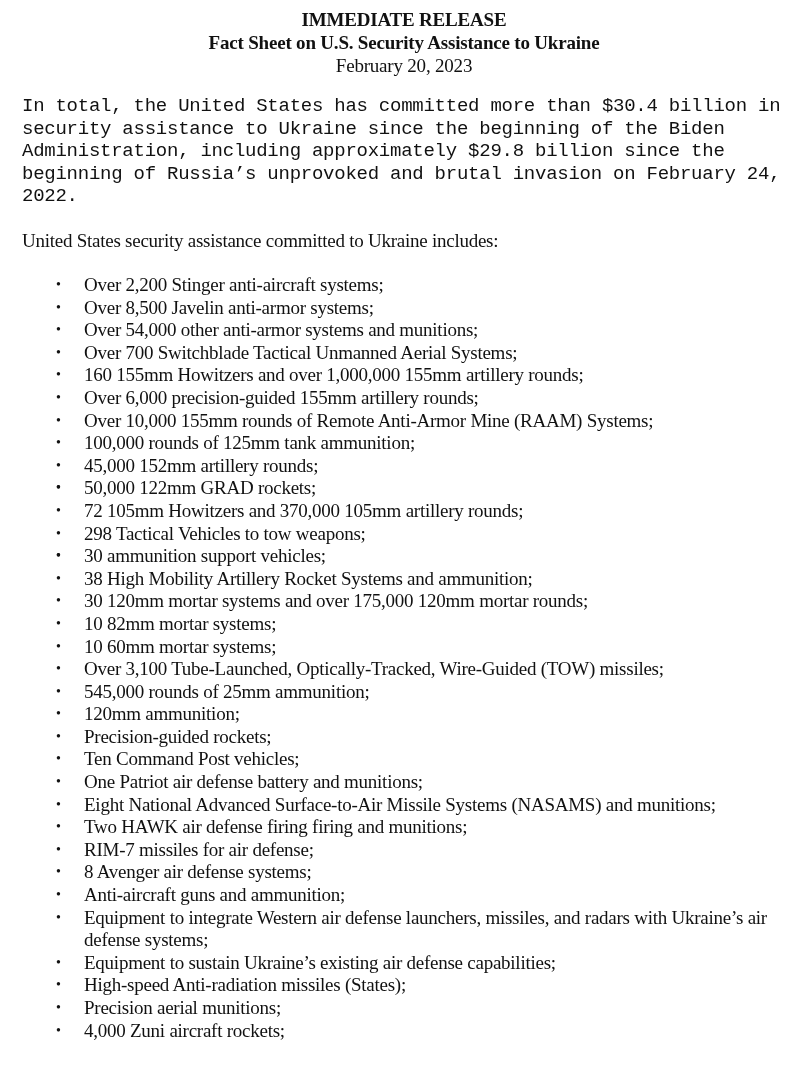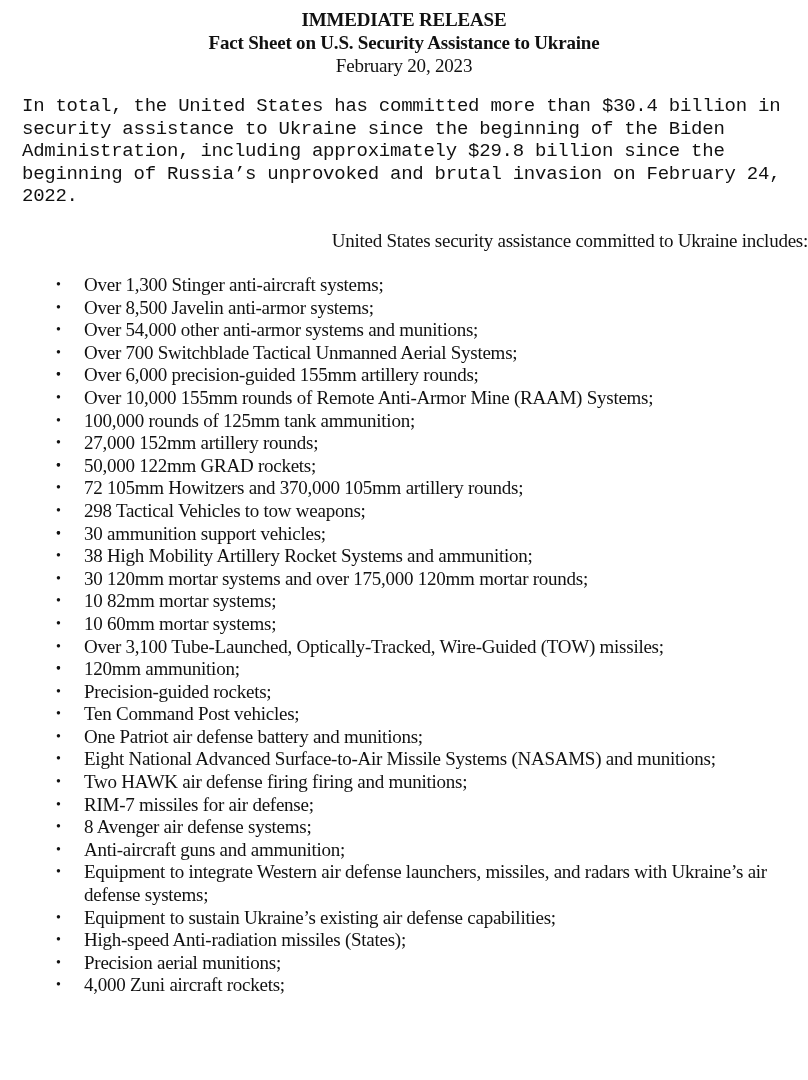--- a/index.html
+++ b/index.html
@@ -40,21 +40,20 @@
       font-size: 19px;
       line-height: 22.5px;
       letter-spacing: -0.25px;
       font-family: Liberation Mono, monospace;
     }
     .lead {
       margin: 22px 0 0 22px;
       font-size: 19px;
       line-height: 22.5px;
       letter-spacing: -0.25px;
-      text-align: right;
     }
     ul.items {
       list-style: none;
       margin: 22px 0 0 0;
       padding: 0;
     }
     ul.items li {
       position: relative;
       padding-left: 84px;
       font-size: 19px;
@@ -77,41 +76,41 @@
     <div class="line bold">IMMEDIATE RELEASE</div>
     <div class="line bold">Fact Sheet on U.S. Security Assistance to Ukraine</div>
     <div class="line">February 20, 2023</div>
   </div>
 
   <p class="intro">In total, the United States has committed more than $30.4 billion in security assistance to Ukraine since the beginning of the Biden Administration, including approximately $29.8 billion since the beginning of Russia’s unprovoked and brutal invasion on February 24, 2022.</p>
 
   <p class="lead">United States security assistance committed to Ukraine includes:</p>
 
   <ul class="items" id="items-list">
-      <li><span class="bullet">•</span><span>Over 1,300 Stinger anti-aircraft systems;</span></li>
+      <li><span class="bullet">•</span><span>Over 2,200 Stinger anti-aircraft systems;</span></li>
       <li><span class="bullet">•</span><span>Over 8,500 Javelin anti-armor systems;</span></li>
       <li><span class="bullet">•</span><span>Over 54,000 other anti-armor systems and munitions;</span></li>
       <li><span class="bullet">•</span><span>Over 700 Switchblade Tactical Unmanned Aerial Systems;</span></li>
-      <li><span class="bullet">•</span></li>
+      <li><span class="bullet">•</span><span>160 155mm Howitzers and over 1,000,000 155mm artillery rounds;</span></li>
       <li><span class="bullet">•</span><span>Over 6,000 precision-guided 155mm artillery rounds;</span></li>
       <li><span class="bullet">•</span><span>Over 10,000 155mm rounds of Remote Anti-Armor Mine (RAAM) Systems;</span></li>
       <li><span class="bullet">•</span><span>100,000 rounds of 125mm tank ammunition;</span></li>
-      <li><span class="bullet">•</span><span>27,000 152mm artillery rounds;</span></li>
+      <li><span class="bullet">•</span><span>45,000 152mm artillery rounds;</span></li>
       <li><span class="bullet">•</span></li>
       <li><span class="bullet">•</span><span>50,000 122mm GRAD rockets;</span></li>
       <li><span class="bullet">•</span><span>72 105mm Howitzers and 370,000 105mm artillery rounds;</span></li>
       <li><span class="bullet">•</span><span>298 Tactical Vehicles to tow weapons;</span></li>
       <li><span class="bullet">•</span></li>
       <li><span class="bullet">•</span><span>30 ammunition support vehicles;</span></li>
       <li><span class="bullet">•</span><span>38 High Mobility Artillery Rocket Systems and ammunition;</span></li>
       <li><span class="bullet">•</span><span>30 120mm mortar systems and over 175,000 120mm mortar rounds;</span></li>
       <li><span class="bullet">•</span><span>10 82mm mortar systems;</span></li>
       <li><span class="bullet">•</span><span>10 60mm mortar systems;</span></li>
       <li><span class="bullet">•</span><span>Over 3,100 Tube-Launched, Optically-Tracked, Wire-Guided (TOW) missiles;</span></li>
-      <li><span class="bullet">•</span></li>
+      <li><span class="bullet">•</span><span>545,000 rounds of 25mm ammunition;</span></li>
       <li><span class="bullet">•</span><span>120mm ammunition;</span></li>
       <li><span class="bullet">•</span><span>Precision-guided rockets;</span></li>
       <li><span class="bullet">•</span><span>Ten Command Post vehicles;</span></li>
       <li><span class="bullet">•</span><span>One Patriot air defense battery and munitions;</span></li>
       <li><span class="bullet">•</span><span>Eight National Advanced Surface-to-Air Missile Systems (NASAMS) and munitions;</span></li>
       <li><span class="bullet">•</span><span>Two HAWK air defense firing firing and munitions;</span></li>
       <li><span class="bullet">•</span><span>RIM-7 missiles for air defense;</span></li>
       <li><span class="bullet">•</span><span>8 Avenger air defense systems;</span></li>
       <li><span class="bullet">•</span><span>Anti-aircraft guns and ammunition;</span></li>
       <li><span class="bullet">•</span><span>Equipment to integrate Western air defense launchers, missiles, and radars with Ukraine’s air defense systems;</span></li>

